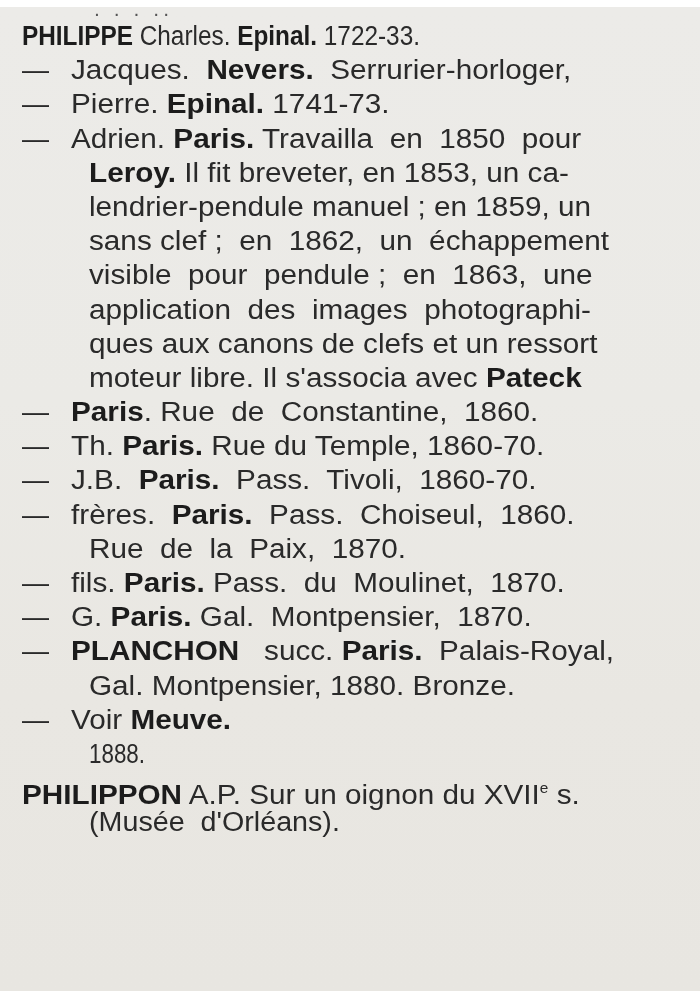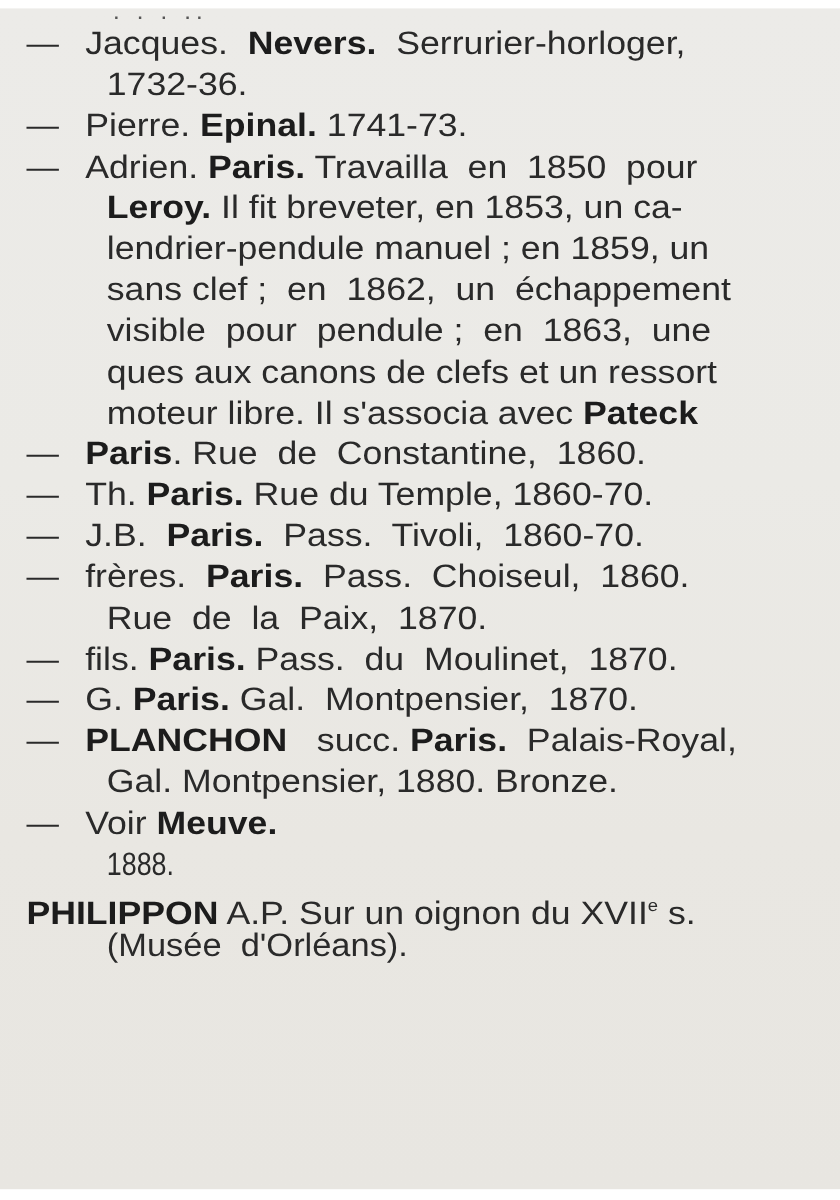--- a/index.html
+++ b/index.html
@@ -38,46 +38,49 @@
     .cont .txt { left: 89px; }
     .b { font-weight: bold; color: #1c1c1c; }
     .sup { font-size: 14px; vertical-align: 11px; }
   </style>
 </head>
 <body>
 
 <div class="page">
   <div class="dots">. . . ..</div>
   <div class="entries" id="entries">
+      <div class="line head">
+        <span class="txt" style="transform: scaleX(0.902);"><span class="b" style="white-space: pre;">PHILIPPE</span><span style="white-space: pre;"> Charles. </span><span class="b" style="white-space: pre;">Epinal.</span><span style="white-space: pre;"> 1722-33.</span></span>
+      </div>
       <div class="line sub">
         <span class="dash">—</span>
         <span class="txt" style="transform: scaleX(1.1);"><span style="white-space: pre;">Jacques.  </span><span class="b" style="white-space: pre;">Nevers.</span><span style="white-space: pre;">  Serrurier-horloger,</span></span>
-      </div>
-      <div class="line cont">
-        <span class="txt" style="transform: scaleX(1.1);"><span style="white-space: pre;">1732-36.</span></span>
       </div>
       <div class="line sub">
         <span class="dash">—</span>
         <span class="txt" style="transform: scaleX(1.1);"><span style="white-space: pre;">Pierre. </span><span class="b" style="white-space: pre;">Epinal.</span><span style="white-space: pre;"> 1741-73.</span></span>
       </div>
       <div class="line sub">
         <span class="dash">—</span>
         <span class="txt" style="transform: scaleX(1.1);"><span style="white-space: pre;">Adrien. </span><span class="b" style="white-space: pre;">Paris.</span><span style="white-space: pre;"> Travailla  en  1850  pour</span></span>
       </div>
       <div class="line cont">
         <span class="txt" style="transform: scaleX(1.1);"><span class="b" style="white-space: pre;">Leroy.</span><span style="white-space: pre;"> Il fit breveter, en 1853, un ca-</span></span>
       </div>
       <div class="line cont">
         <span class="txt" style="transform: scaleX(1.1);"><span style="white-space: pre;">lendrier-pendule manuel ; en 1859, un</span></span>
       </div>
       <div class="line cont">
         <span class="txt" style="transform: scaleX(1.1);"><span style="white-space: pre;">sans clef ;  en  1862,  un  échappement</span></span>
       </div>
       <div class="line cont">
         <span class="txt" style="transform: scaleX(1.1);"><span style="white-space: pre;">visible  pour  pendule ;  en  1863,  une</span></span>
+      </div>
+      <div class="line cont">
+        <span class="txt" style="transform: scaleX(1.1);"><span style="white-space: pre;">application  des  images  photographi-</span></span>
       </div>
       <div class="line cont">
         <span class="txt" style="transform: scaleX(1.1);"><span style="white-space: pre;">ques aux canons de clefs et un ressort</span></span>
       </div>
       <div class="line cont">
         <span class="txt" style="transform: scaleX(1.1);"><span style="white-space: pre;">moteur libre. Il s'associa avec </span><span class="b" style="white-space: pre;">Pateck</span></span>
       </div>
       <div class="line sub">
         <span class="dash">—</span>
         <span class="txt" style="transform: scaleX(1.1);"><span class="b" style="white-space: pre;">Paris</span><span style="white-space: pre;">. Rue  de  Constantine,  1860.</span></span>

